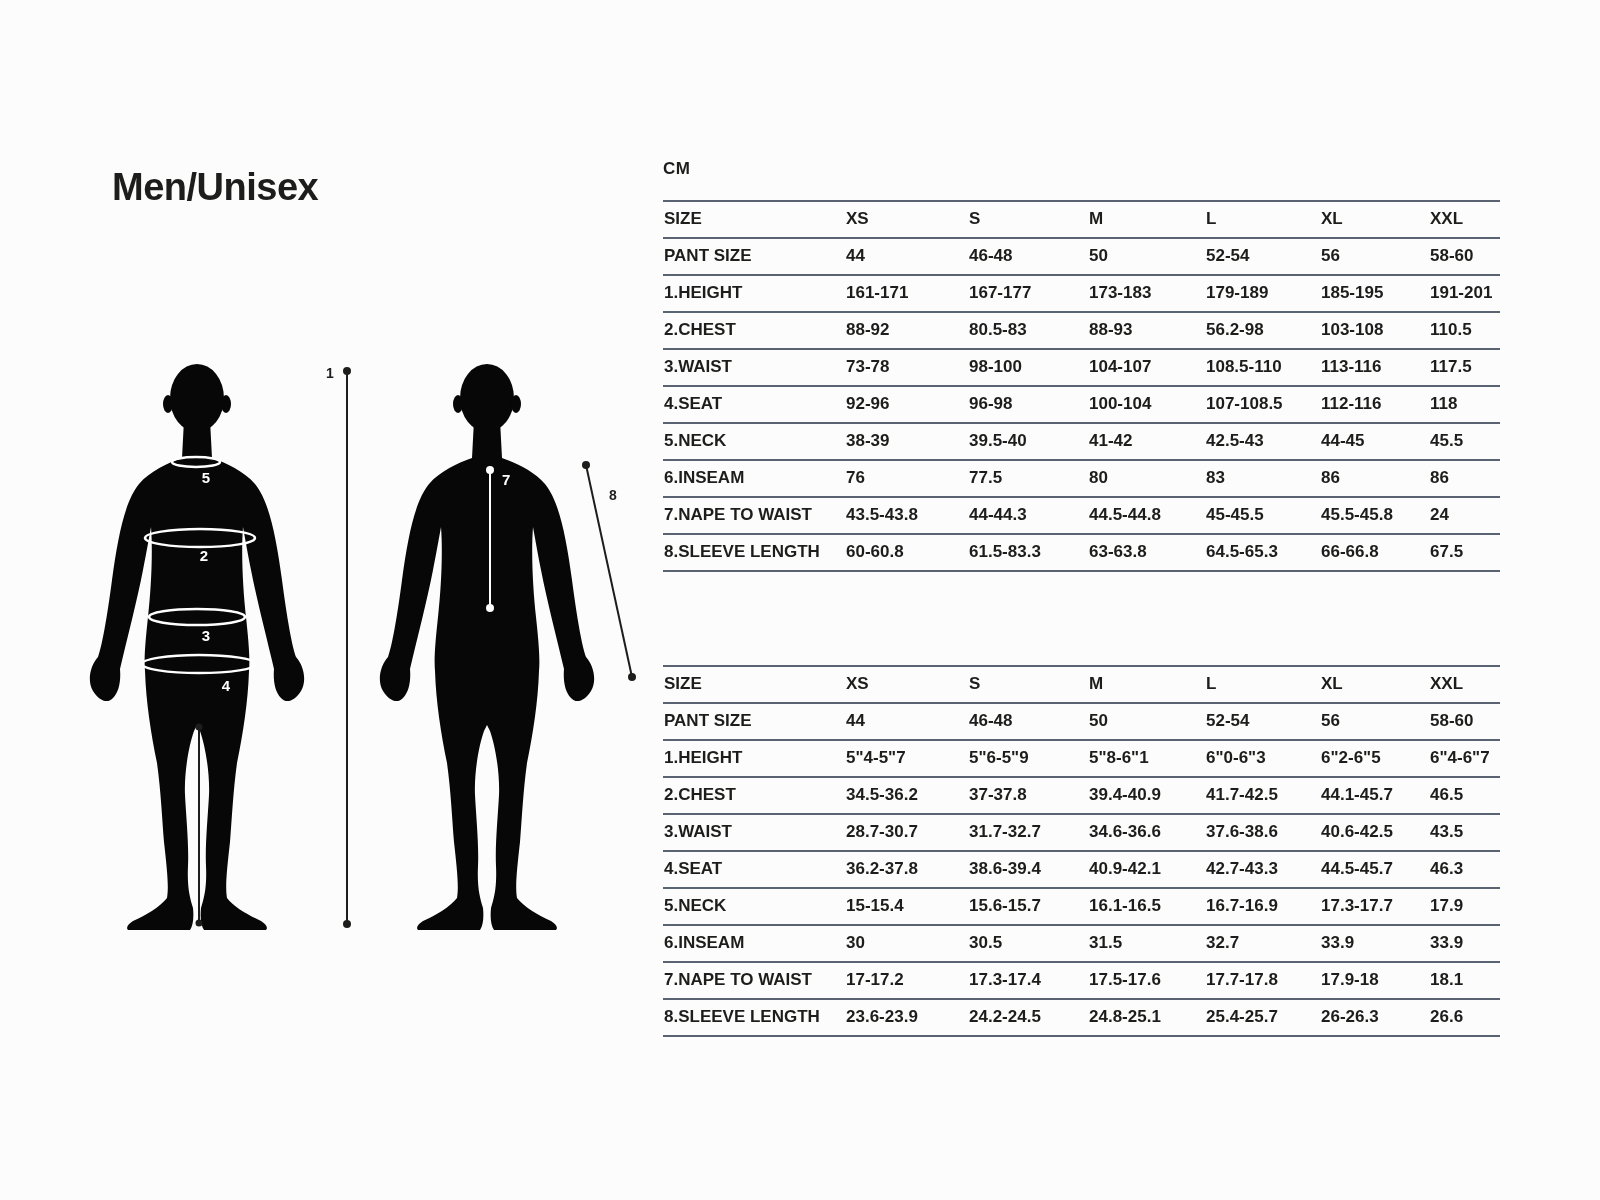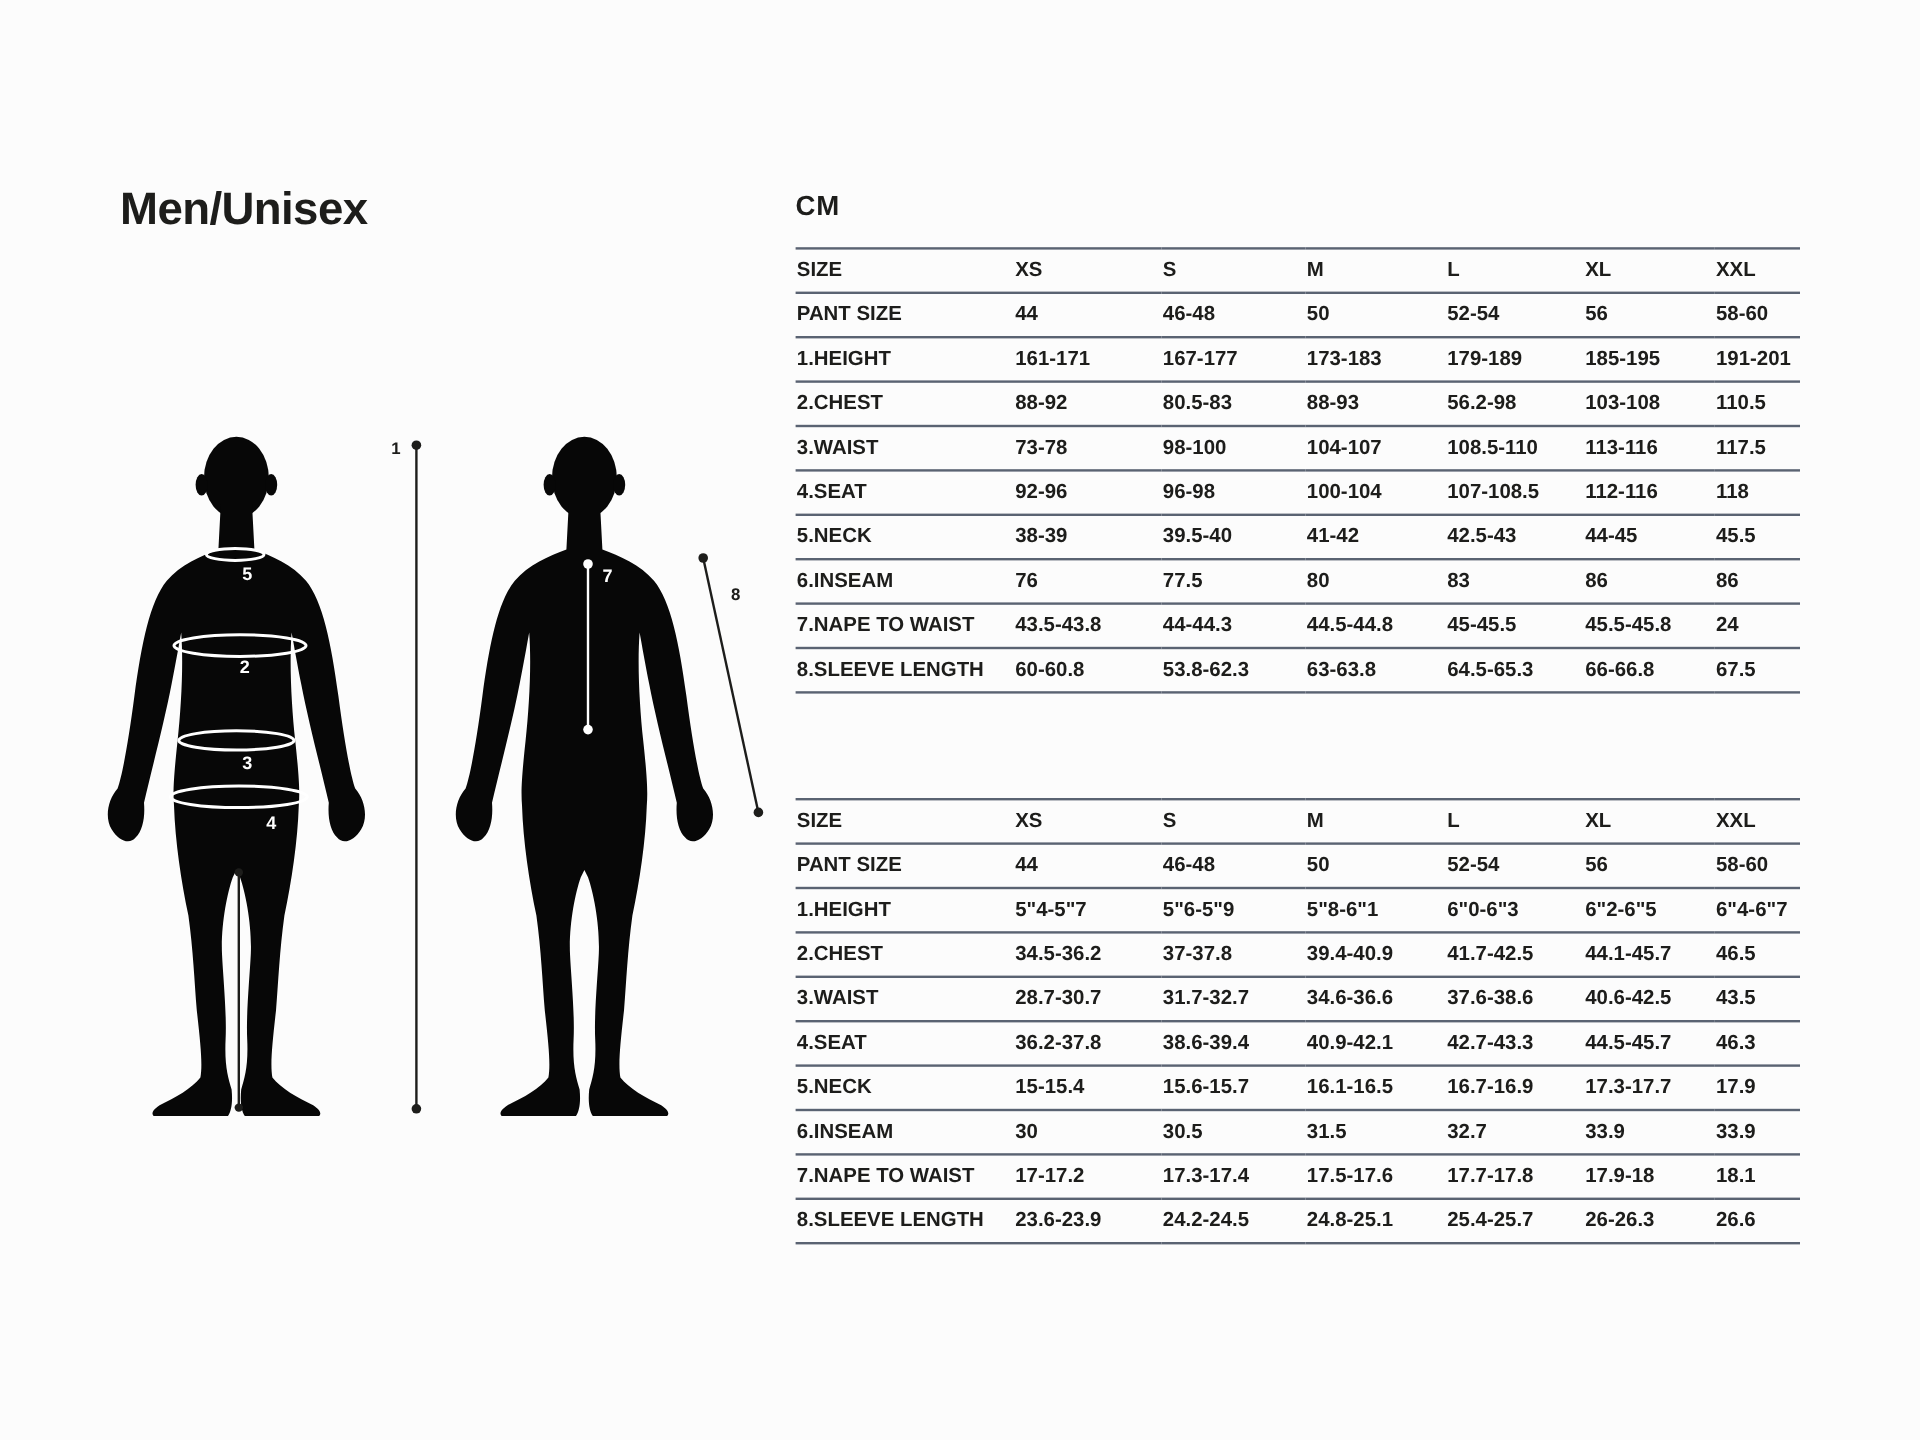--- a/index.html
+++ b/index.html
@@ -11,21 +11,21 @@
   }
   *{box-sizing:border-box;}
   html,body{margin:0;padding:0;}
   body{
     width:1600px;height:1200px;position:relative;overflow:hidden;
     background:var(--background);
     color:var(--text);
     font-family:"Liberation Sans",sans-serif;
   }
   .page-title{
-    position:absolute;left:100px;top:156px;margin:0;
+    position:absolute;left:100px;top:156px;margin:12px;
     font-size:38px;font-weight:700;letter-spacing:-0.5px;line-height:1.05;
     color:var(--text);
   }
   .diagram{
     position:absolute;left:60px;top:340px;width:600px;height:620px;margin:0;
   }
   .diagram svg{display:block;width:600px;height:620px;}
   .silhouette{fill:var(--silhouette);}
   .marker{fill:none;stroke:var(--marker-on-body);stroke-width:2.5;}
   .marker-label{fill:var(--marker-on-body);font:700 15px "Liberation Sans",sans-serif;text-anchor:middle;}
@@ -33,21 +33,21 @@
   .measure-dot{fill:var(--text);}
   .measure-label{fill:var(--text);font:700 14px "Liberation Sans",sans-serif;text-anchor:middle;}
   .measure-line--light{stroke:var(--marker-on-body);stroke-width:2;}
   .measure-dot--light{fill:var(--marker-on-body);}
   .measure-label--light{fill:var(--marker-on-body);font:700 15px "Liberation Sans",sans-serif;text-anchor:start;}
 
   .size-table{position:absolute;left:663px;width:837px;}
   .size-table--cm{top:160px;}
   .size-table--inc{top:642px;}
   .size-table h2{
-    margin:0;font-size:23px;font-weight:700;line-height:1;letter-spacing:0.5px;
+    margin:0;font-size:17px;font-weight:700;line-height:1;letter-spacing:0.5px;
     color:var(--text);
   }
   .size-table table{
     width:100%;margin-top:23px;
     border-collapse:collapse;table-layout:fixed;
   }
   .size-table col.c-label{width:182px;}
   .size-table col.c-xs{width:123px;}
   .size-table col.c-s{width:120px;}
   .size-table col.c-m{width:117px;}
@@ -244,21 +244,21 @@
             <td>43.5-43.8</td>
             <td>44-44.3</td>
             <td>44.5-44.8</td>
             <td>45-45.5</td>
             <td>45.5-45.8</td>
             <td>24</td>
           </tr>
           <tr>
             <th>8.SLEEVE LENGTH</th>
             <td>60-60.8</td>
-            <td>53.8-62.3</td>
+            <td>61.5-83.3</td>
             <td>63-63.8</td>
             <td>64.5-65.3</td>
             <td>66-66.8</td>
             <td>67.5</td>
           </tr>
         </tbody>
       </table>
   </section>
 
   <section class="size-table size-table--inc">

